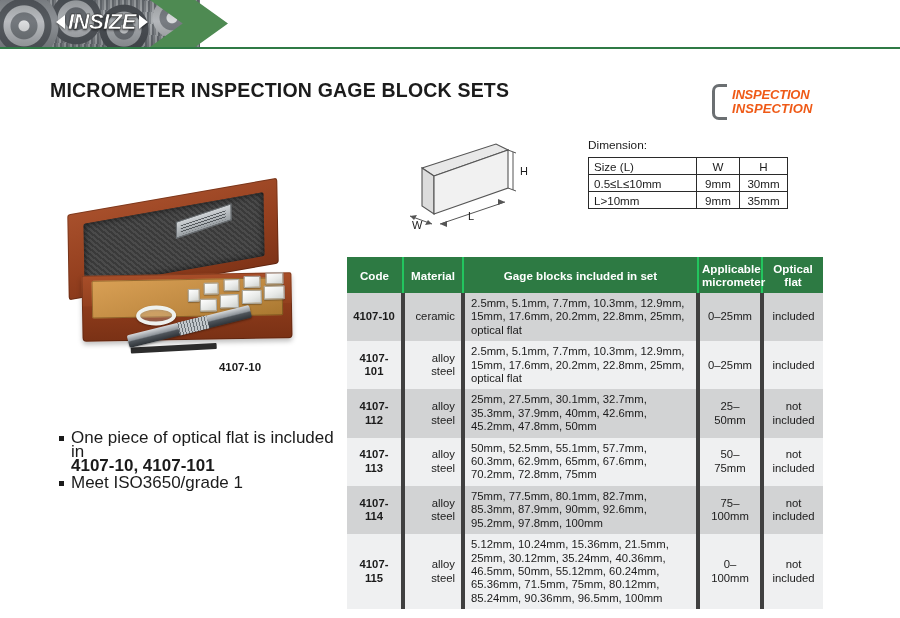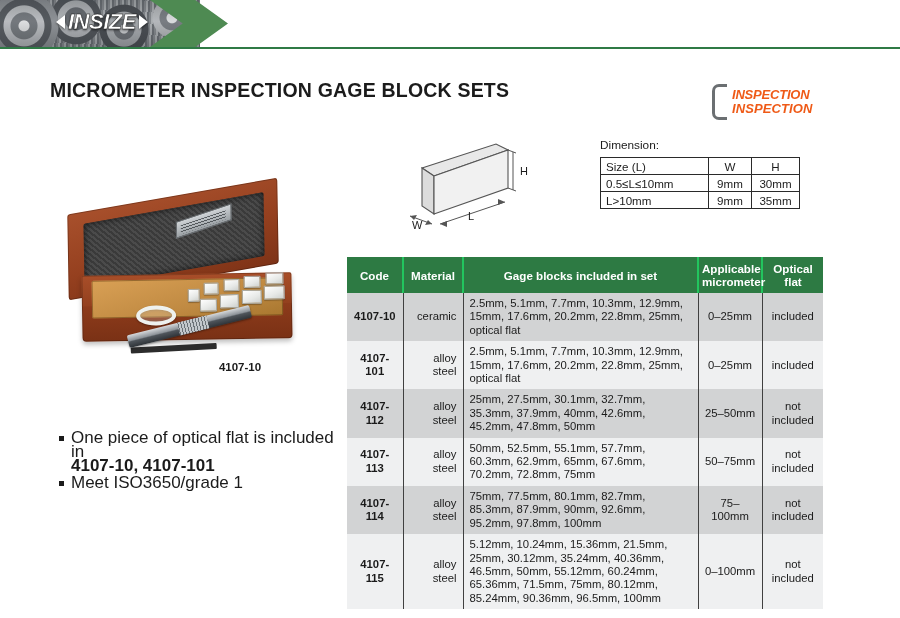--- a/index.html
+++ b/index.html
@@ -166,21 +166,21 @@
     content: ""; position: absolute; left: 2px; top: 5px;
     width: 5px; height: 5px; background: #1b1b1b;
   }
   #feature-list .strong { font-weight: bold; }
 
   
   #block-diagram { position: absolute; left: 392px; top: 136px; width: 160px; height: 104px; }
   #block-diagram svg { display: block; }
 
   
-  #dimension-wrap { position: absolute; left: 600px; top: 138px; }
+  #dimension-wrap { position: absolute; left: 588px; top: 138px; }
   #dimension-label { font-size: 11.8px; color: #1b1b1b; margin-bottom: 5px; }
   table.dim { border-collapse: collapse; }
   table.dim td {
     border: 1px solid #2a2a2a;
     font-size: 11.6px; color: #1b1b1b;
     padding: 1.5px 5px; height: 16px;
     white-space: nowrap;
   }
   table.dim td.c { text-align: center; }
   table.dim td.w1 { width: 108px; }
@@ -193,21 +193,21 @@
   table.main th {
     background: #2d7a43; color: #ffffff;
     font-size: 11.6px; font-weight: bold; line-height: 13px;
     padding: 5px 3px; vertical-align: middle; text-align: center;
     border-right: 2px solid #22c55e;
   }
   table.main th:last-child { border-right: none; }
   table.main td {
     font-size: 11.3px; color: #1b1b1b; line-height: 13.4px;
     padding: 4px 6px; vertical-align: middle;
-    border-right: 1px solid #404040;
+    border-right: 4px solid #404040;
   }
   table.main td:last-child { border-right: none; }
   table.main tr.odd td { background: #d2d3d4; }
   table.main tr.even td { background: #eff0f1; }
   td.code { text-align: center; font-weight: bold; font-size: 11.4px; }
   td.material { text-align: right; }
   td.blocks { text-align: left; }
   td.micro { text-align: center; }
   td.flat { text-align: center; }
   .col-code { width: 56px; }

